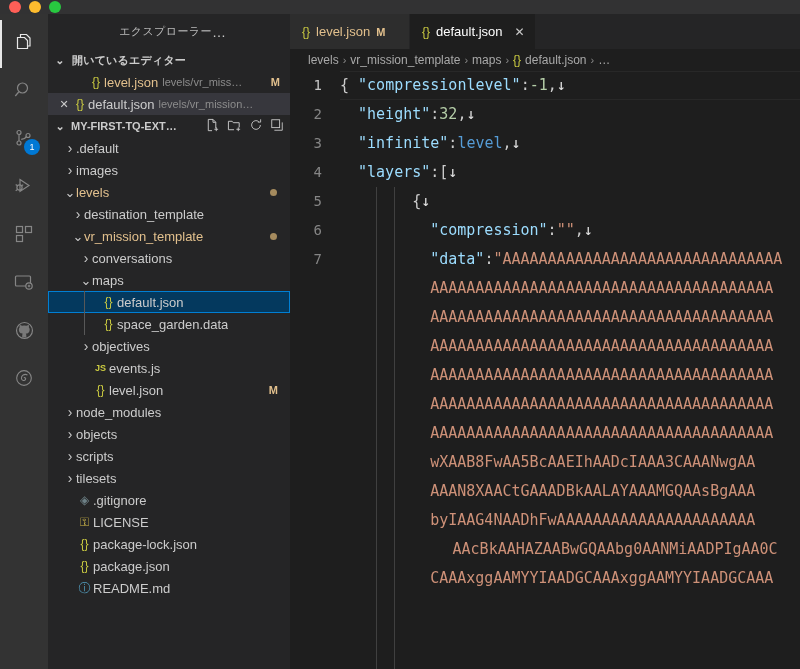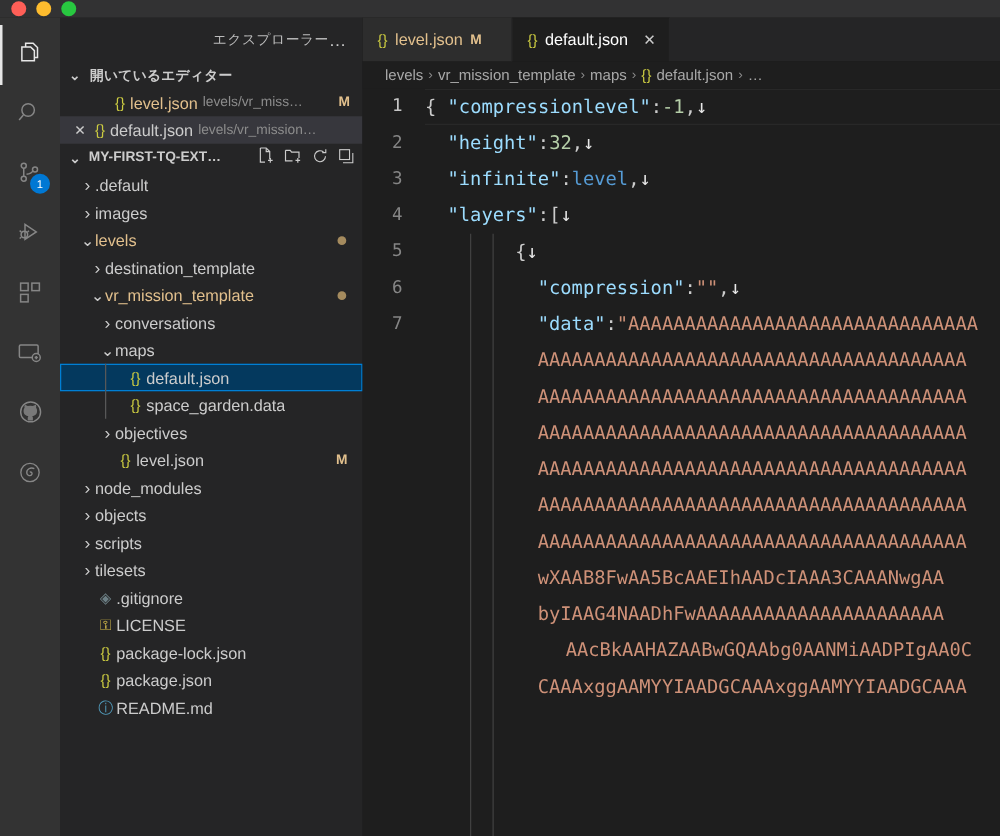--- a/index.html
+++ b/index.html
@@ -39,21 +39,21 @@
   .badge {
     position:absolute; right:8px; bottom:9px; background:#0078d4; color:#fff;
     font-size:9px; line-height:16px; height:16px; min-width:16px; border-radius:8px;
     text-align:center; font-family:"Liberation Sans",sans-serif; padding:0 3px;
   }
 
   
   #sidebar { width:242px; flex:0 0 242px; background:#252526; display:flex; flex-direction:column;
              font-size:13px; overflow:hidden; }
   #sidebar-title {
-    height:35px; display:flex; align-items:center; justify-content:flex-end;
+    height:35px; display:flex; align-items:center; justify-content:center;
     padding:0 8px 0 20px; color:#bbbbbb; font-size:11px; letter-spacing:.4px;
   }
   #sidebar-title .dots { letter-spacing:1px; color:#cccccc; font-size:14px; padding-right:4px;}
 
   .section-header {
     height:22px; display:flex; align-items:center; gap:4px;
     font-size:11px; font-weight:bold; color:#cccccc; padding-left:4px; letter-spacing:.2px;
   }
   .twisty { width:16px; height:16px; display:inline-flex; align-items:center; justify-content:center; color:#cccccc; }
 
@@ -331,20 +331,25 @@
           <span class="arrow"></span>
           <span class="ficon" style="color: rgb(203, 203, 65);">{}</span>
           <span class="label folder-lbl">space_garden.data</span>
         </div>
         <div class="row" style="padding-left: 32px;">
           <span class="arrow" style="font-size: 14px;">›</span>
           <span class="label folder-lbl">objectives</span>
         </div>
         <div class="row" style="padding-left: 32px;">
           <span class="arrow"></span>
+          <span class="ficon" style="color: rgb(203, 203, 65); font-size: 9px; font-weight: bold;">JS</span>
+          <span class="label folder-lbl">events.js</span>
+        </div>
+        <div class="row" style="padding-left: 32px;">
+          <span class="arrow"></span>
           <span class="ficon" style="color: rgb(203, 203, 65);">{}</span>
           <span class="label folder-lbl">level.json</span>
           <span class="m-badge">M</span>
         </div>
         <div class="row" style="padding-left: 16px;">
           <span class="arrow" style="font-size: 14px;">›</span>
           <span class="label folder-lbl">node_modules</span>
         </div>
         <div class="row" style="padding-left: 16px;">
           <span class="arrow" style="font-size: 14px;">›</span>
@@ -467,20 +472,24 @@
         <div class="cline">
           <div class="gutter"></div>
           <div class="ctext" style="padding-left: 90.2px;"><span class="s">AAAAAAAAAAAAAAAAAAAAAAAAAAAAAAAAAAAAAA</span></div>
         </div>
         <div class="cline">
           <div class="gutter"></div>
           <div class="ctext" style="padding-left: 90.2px;"><span class="s">wXAAB8FwAA5BcAAEIhAADcIAAA3CAAANwgAA</span></div>
         </div>
         <div class="cline">
           <div class="gutter"></div>
+          <div class="ctext" style="padding-left: 90.2px;"><span class="s">AAAN8XAACtGAAADBkAALAYAAAMGQAAsBgAAA</span></div>
+        </div>
+        <div class="cline">
+          <div class="gutter"></div>
           <div class="ctext" style="padding-left: 90.2px;"><span class="s">byIAAG4NAADhFwAAAAAAAAAAAAAAAAAAAAAA</span></div>
         </div>
         <div class="cline">
           <div class="gutter"></div>
           <div class="ctext" style="padding-left: 90.2px; text-align: center;"><span class="s">AAcBkAAHAZAABwGQAAbg0AANMiAADPIgAA0C</span></div>
         </div>
         <div class="cline">
           <div class="gutter"></div>
           <div class="ctext" style="padding-left: 90.2px;"><span class="s">CAAAxggAAMYYIAADGCAAAxggAAMYYIAADGCAAA</span></div>
         </div>

